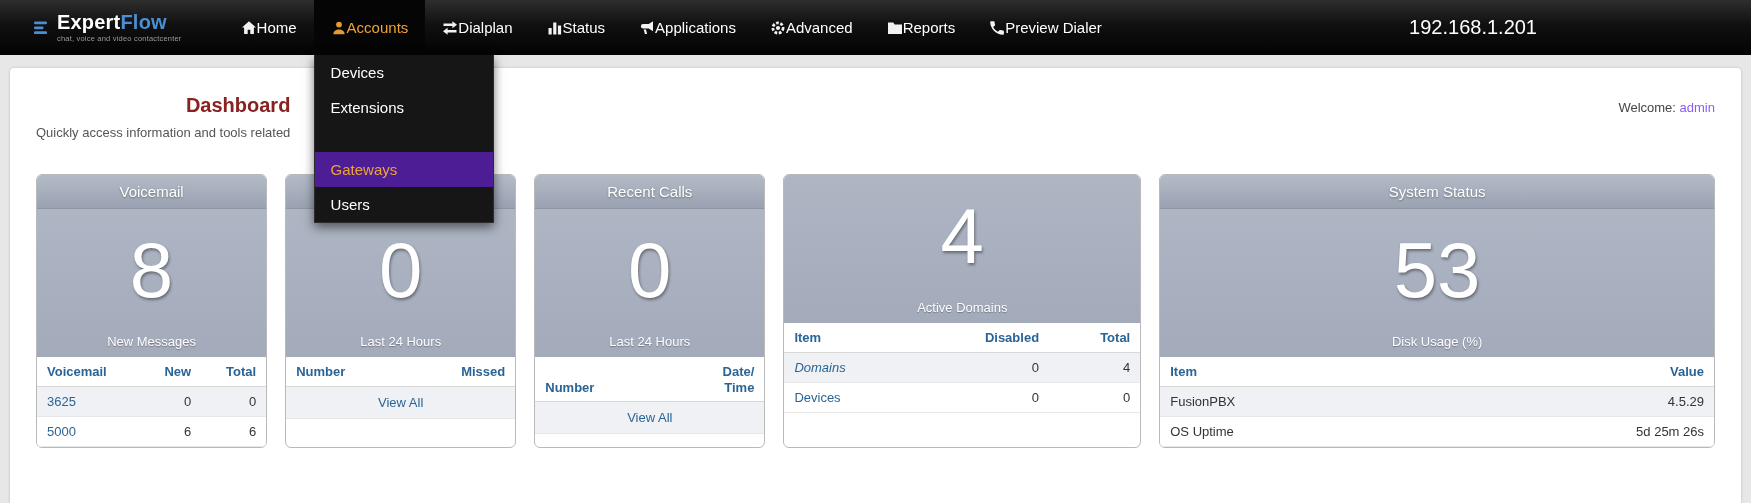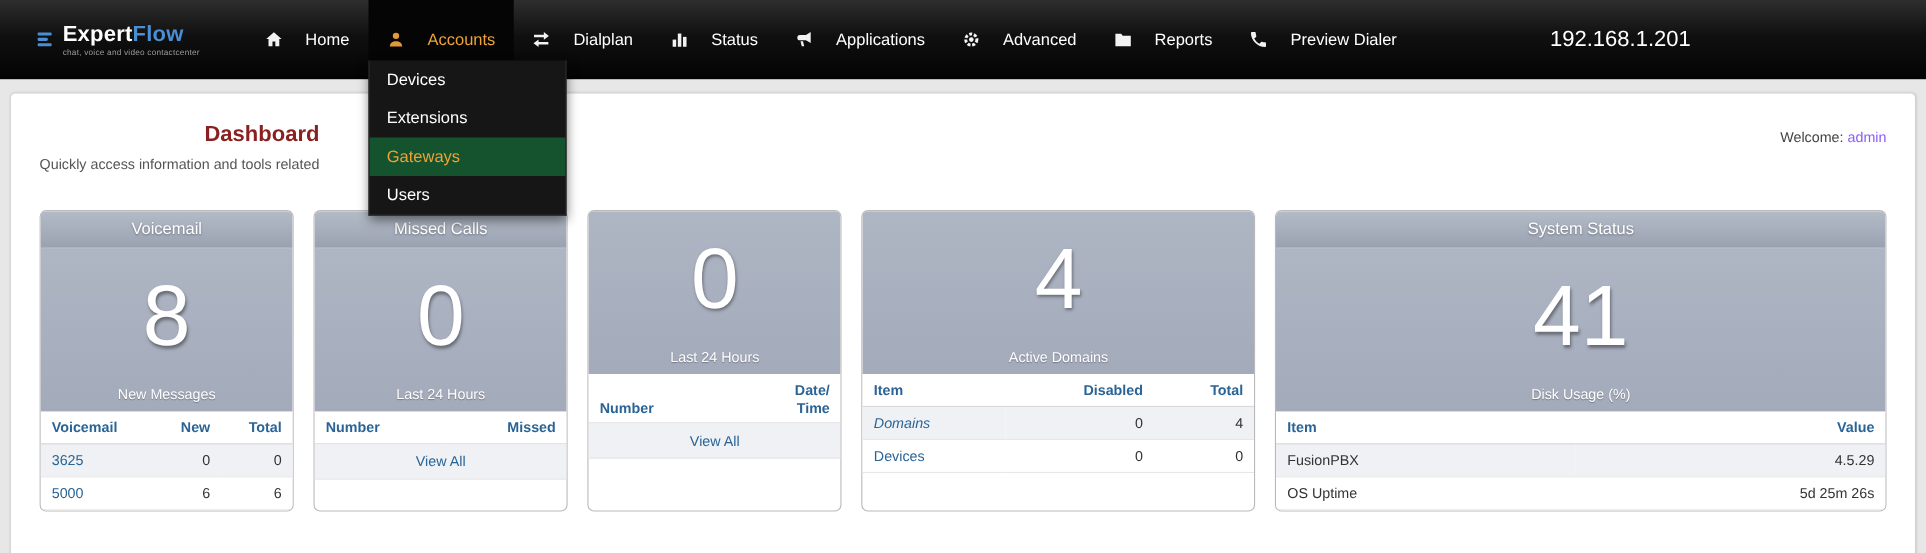--- a/index.html
+++ b/index.html
@@ -6,49 +6,49 @@
   html,body { width:1751px; height:503px; overflow:hidden; }
   body {
     font-family:"Liberation Sans", sans-serif;
     background:#e7e7e7;
     position:relative;
   }
   a { text-decoration:none; }
 
   
   .navbar {
-    height:72px;
+    height:55px;
     background:linear-gradient(180deg,#2e2e2e 0%,#101010 45%,#030303 100%);
     display:flex; align-items:stretch;
     color:#fff; position:relative; z-index:20;
   }
   .brand { display:flex; align-items:center; gap:8px; padding:0 24px 0 34px; }
   .brand-mark { color:#4a8fd4; display:flex; align-items:center; }
   .brand-text-wrap { display:flex; flex-direction:column; line-height:1; }
   .brand-title { font-size:20px; font-weight:bold; letter-spacing:.2px; }
   .brand-title .flow { color:#4a8fd4; }
   .brand-tagline { font-size:7.5px; color:#9a9a9a; margin-top:3px; letter-spacing:.2px; }
   .nav-items { display:flex; list-style:none; align-items:stretch; margin-left:18px; }
   .nav-item {
-    display:flex; align-items:center; gap:21px;
+    display:flex; align-items:center; gap:0;
     padding:0 17px; font-size:15px; cursor:pointer;
     position:relative; white-space:nowrap;
   }
   .nav-item .nav-icon { display:flex; align-items:center; opacity:.95; }
   .nav-item.active { background:#050505; color:#eda338;justify-content:flex-end; }
   .navbar-ip { margin-left:auto; align-self:center; font-size:20px; padding-right:214px; }
 
   
   .dropdown {
     position:absolute; top:55px; left:0; width:180px;
     background:#161616; border:1px solid #2c2c2c; border-top:none;
     box-shadow:0 4px 10px rgba(0,0,0,.55); z-index:30;
   }
   .dropdown-item { padding:9px 16px; font-size:15px; color:#fff; cursor:pointer; }
-  .dropdown-item.highlighted { background:#14532d; color:#eda338; }
+  .dropdown-item.highlighted { background:#4c1d95; color:#eda338;margin-top:27px; }
 
   
   .main {
     margin:13px 10px 0 10px;
     background:#fff; border-radius:4px;
     box-shadow:0 0 3px rgba(0,0,0,.18);
     padding:26px 26px 20px 26px;
     min-height:470px; position:relative; z-index:5;
   }
   .page-header { display:flex; justify-content:space-between; align-items:flex-start;text-align:right; }
@@ -266,20 +266,21 @@
             </tr>
           </thead>
           <tbody></tbody>
         </table>
       <div class="view-all">
         <a href="#">View All</a>
       </div>
     </div>
 
     <div class="card card-3">
+      <div class="card-title">Recent Calls</div>
       <div class="card-body">
         <div class="card-number">0</div>
         <div class="card-caption">Last 24 Hours</div>
       </div>
       <table class="card-table">
           <thead>
             <tr>
               <th style="text-align: left;">Number</th>
               <th style="text-align: right;">Date/
 Time</th>
@@ -316,21 +317,21 @@
               <td style="text-align: right;">0</td>
               <td style="text-align: right;">0</td>
             </tr>
           </tbody>
         </table>
     </div>
 
     <div class="card card-5">
       <div class="card-title">System Status</div>
       <div class="card-body">
-        <div class="card-number">41</div>
+        <div class="card-number">53</div>
         <div class="card-caption">Disk Usage (%)</div>
       </div>
       <table class="card-table">
           <thead>
             <tr>
               <th style="text-align: left;">Item</th>
               <th style="text-align: right;">Value</th>
             </tr>
           </thead>
           <tbody>

